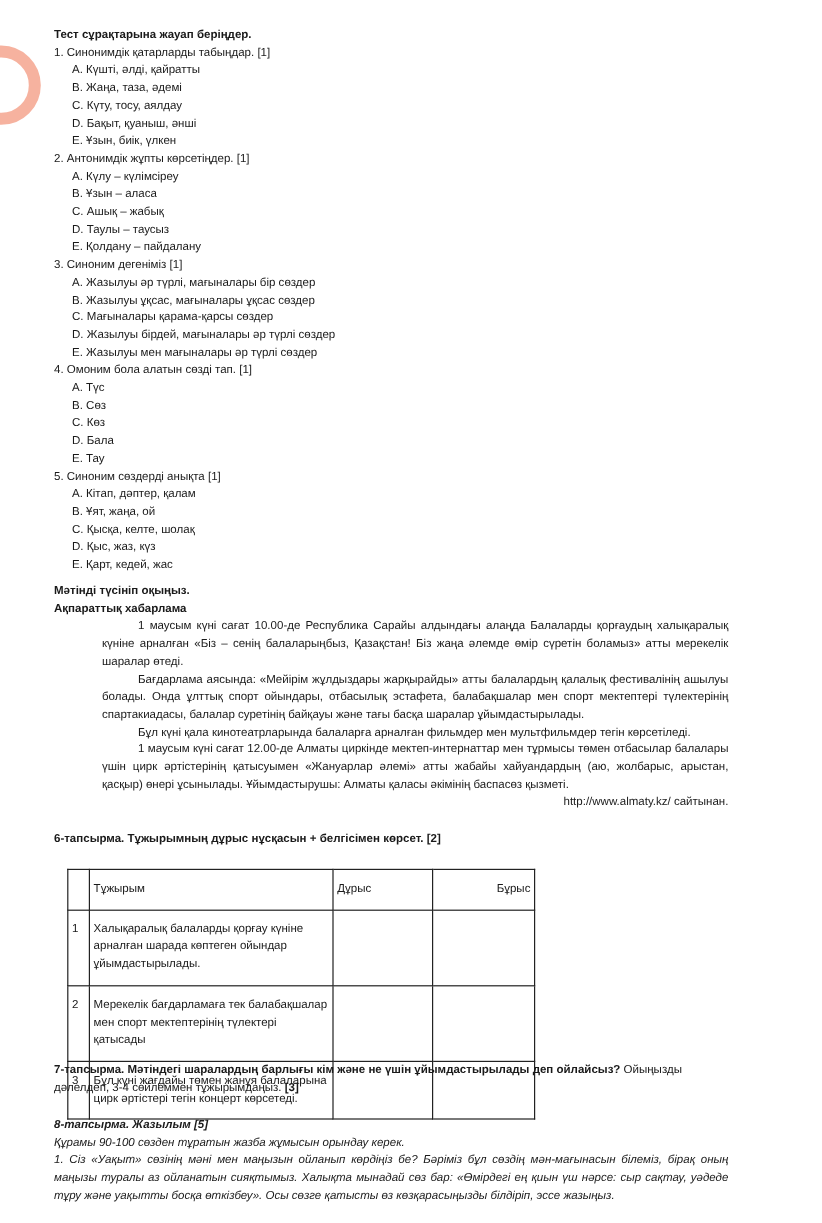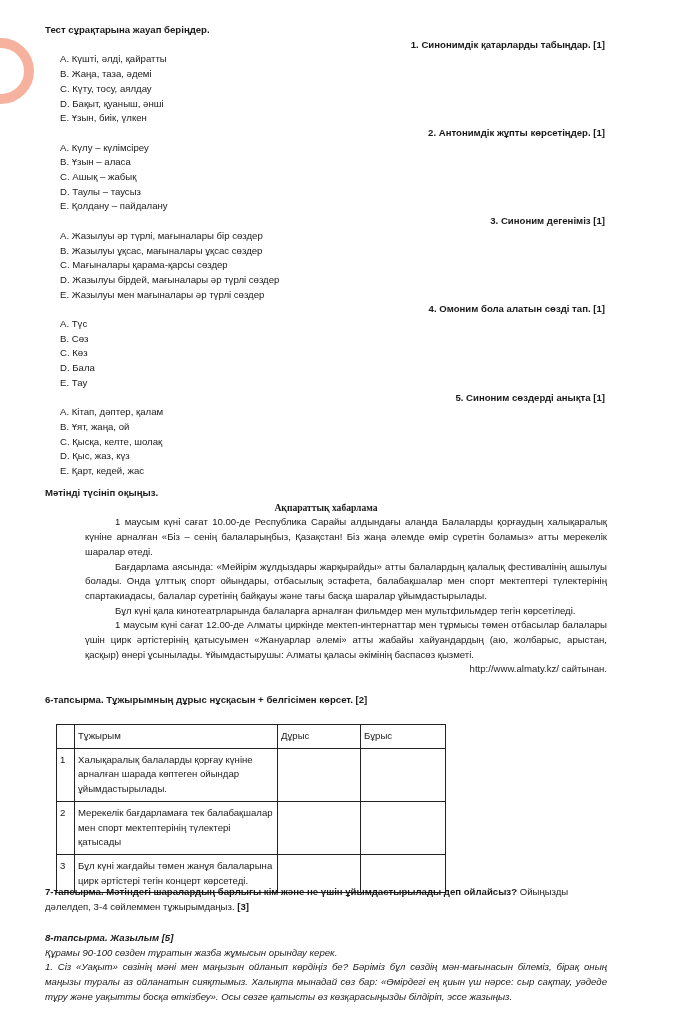--- a/index.html
+++ b/index.html
@@ -7,38 +7,38 @@
       width: 685px; height: 1019px; position: relative; overflow: hidden;
       font-family: "Liberation Sans", sans-serif; color: #1a1a1a;
       font-size: 9.6px; line-height: 14.7px;
     }
     .watermark {
       position: absolute; left: -32px; top: 38px; width: 46px; height: 46px;
       border: 10px solid #f4a58e; border-radius: 50%; opacity: 0.85;
     }
     .page { position: absolute; left: 45px; top: 15px; width: 560px; }
     .b { font-weight: bold; }
-    .q-title { font-weight: bold; text-align: right; }
+    .q-title { font-weight: normal; }
     .opt { padding-left: 15px; }
     .heading-top { font-weight: bold; margin-top: 8px; }
     .sec { position: absolute; left: 45px; width: 562px; }
-    .center-title { text-align: center; font-weight: bold; font-family: Liberation Serif, serif; }
+    .center-title { text-align: left; font-weight: bold; }
     .para { text-align: justify; text-indent: 30px; margin-left: 40px; }
     .src { text-align: right; }
     table.t6 {
       position: absolute; left: 56px; top: 724px; border-collapse: collapse;
       font-size: 9.6px; line-height: 14.7px;
     }
     table.t6 td {
-      border: 1px solid #222; vertical-align: top; padding: 4px 3px;
+      border: 1px solid #222; vertical-align: top; padding: 9px 3px;
     }
     .c-num { width: 11px; }
     .c-stmt { width: 196px; }
     .c-true { width: 76px; }
-    .c-false { width: 78px; }
+    .c-false { width: 78px; text-align: right; }
   </style>
 </head>
 <body>
 
 <div class="watermark"></div>
 
 <div class="page">
   <div class="heading-top">Тест сұрақтарына жауап беріңдер.</div>
 
   <div>

